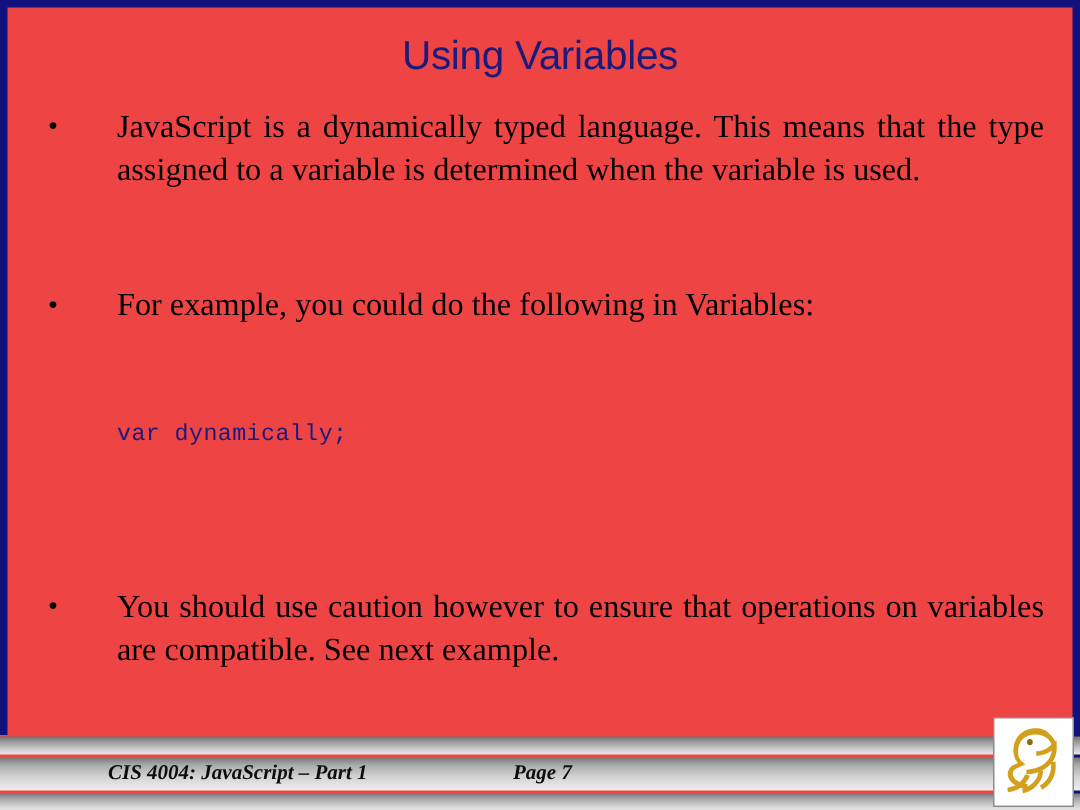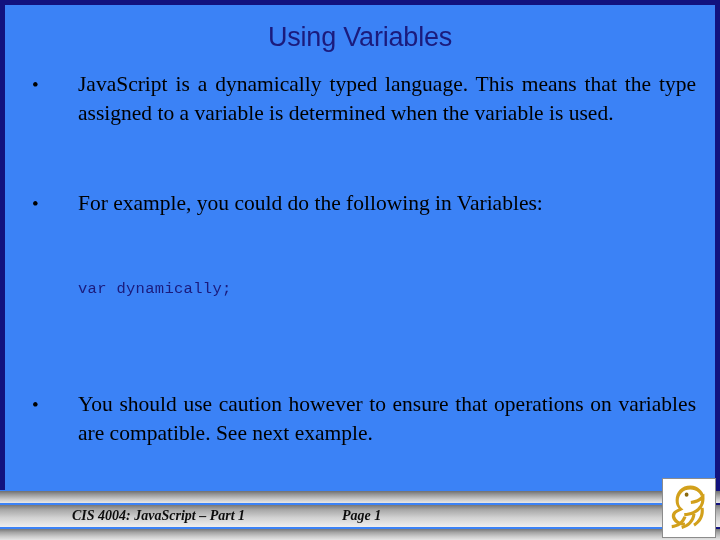--- a/index.html
+++ b/index.html
@@ -5,21 +5,21 @@
   html, body {
     margin: 0;
     padding: 0;
     background: #ffffff;
   }
   #slide {
     position: relative;
     width: 720px;
     height: 540px;
     overflow: hidden;
-    background: #3b82f6;
+    background: #ef4444;
     font-family: "Liberation Serif", "DejaVu Serif", serif;
   }
 
   
   .border-top {
     position: absolute;
     left: 0; top: 0;
     width: 720px; height: 5px;
     background: #12127e;
   }
@@ -185,21 +185,21 @@
   <div class="bullet-row" id="bullet3">
     <span class="bullet-mark">•</span>
     <div class="bullet-text">You should use caution however to ensure that operations on variables are compatible. See next example.</div>
   </div>
 
   <div id="footer">
     <div class="band band-1"></div>
     <div class="band band-2"></div>
     <div class="band band-3"></div>
     <div class="footer-text" id="footer-course">CIS 4004: JavaScript – Part 1</div>
-    <div class="footer-text" id="footer-page">Page 1</div>
+    <div class="footer-text" id="footer-page">Page 7</div>
   </div>
 
   <div id="logo-box">
     <svg width="52" height="58" viewBox="0 0 52 58" xmlns="http://www.w3.org/2000/svg">
       <g fill="#d2a01b">
         <path d="M27.5 6.5c-4.5 0-8.2 1.6-10.8 4.2C14 13.4 12.6 17 12.6 21.2c0 1.9.3 3.5.9 5 .5 1.3 1.3 2.5 2.2 3.4l-2.4 1.1c-1.9.9-3.2 2.1-3.9 3.6-.7 1.5-.8 3.2-.2 4.9.6 1.8 1.9 3.4 3.7 4.7 2.3 1.7 5.3 2.7 8.8 2.9l.4-3.1c-2.9-.2-5.3-1-7.1-2.3-1.3-1-2.2-2.1-2.6-3.3-.3-1-.3-1.9.1-2.7.4-.9 1.2-1.6 2.4-2.2l5.6-2.6-1.6-1.4c-1.2-1-2-2-2.5-3.2-.5-1.2-.7-2.5-.7-4 0-3.4 1.1-6.2 3.2-8.3 2-2 4.8-3.1 8.3-3.1 3.2 0 5.9.9 7.9 2.6 1.3 1.1 2.2 2.4 2.7 3.8l3-1c-.7-2.1-2-3.9-3.7-5.4C34.6 7.7 31.3 6.5 27.5 6.5z"></path>
         <path d="M38.6 16.3c-1.3 2-3.1 3.4-5.3 4.3-1.7.7-3.6 1.1-5.6 1.3l.3 3.1c2.4-.2 4.7-.7 6.7-1.6 1.3-.5 2.4-1.2 3.5-2-.2 2.1-.9 4-2.1 5.7-1.5 2.2-3.7 3.9-6.4 5.1-2.6 1.2-5.5 1.8-8.5 1.9l.1 3.1c3.5-.1 6.8-.8 9.8-2.2 3.3-1.5 5.9-3.6 7.7-6.3 1.9-2.8 2.8-6 2.7-9.4l-.1-4.6-2.8 1.6z"></path>
         <path d="M20.4 37.2c-.9 2.6-2.5 4.7-4.7 6.3-2 1.4-4.4 2.3-7.1 2.6l.3 3.1c3.3-.4 6.2-1.5 8.7-3.2 2.8-2 4.8-4.7 5.9-7.9l-3.1-.9z"></path>
         <path d="M29.4 34.8c-.3 3.2-1.6 5.9-3.8 8.1-1.9 1.9-4.4 3.2-7.3 4l.8 3c3.5-.9 6.5-2.5 8.8-4.9 2.7-2.7 4.3-6.1 4.6-10l-3.1-.2z"></path>
         <path d="M37.5 29.1c.5 3.4.1 6.6-1.4 9.5-1.3 2.5-3.3 4.6-5.9 6.2l1.6 2.7c3.1-1.9 5.5-4.4 7.1-7.4 1.8-3.5 2.3-7.4 1.7-11.4l-3.1.4z"></path>

